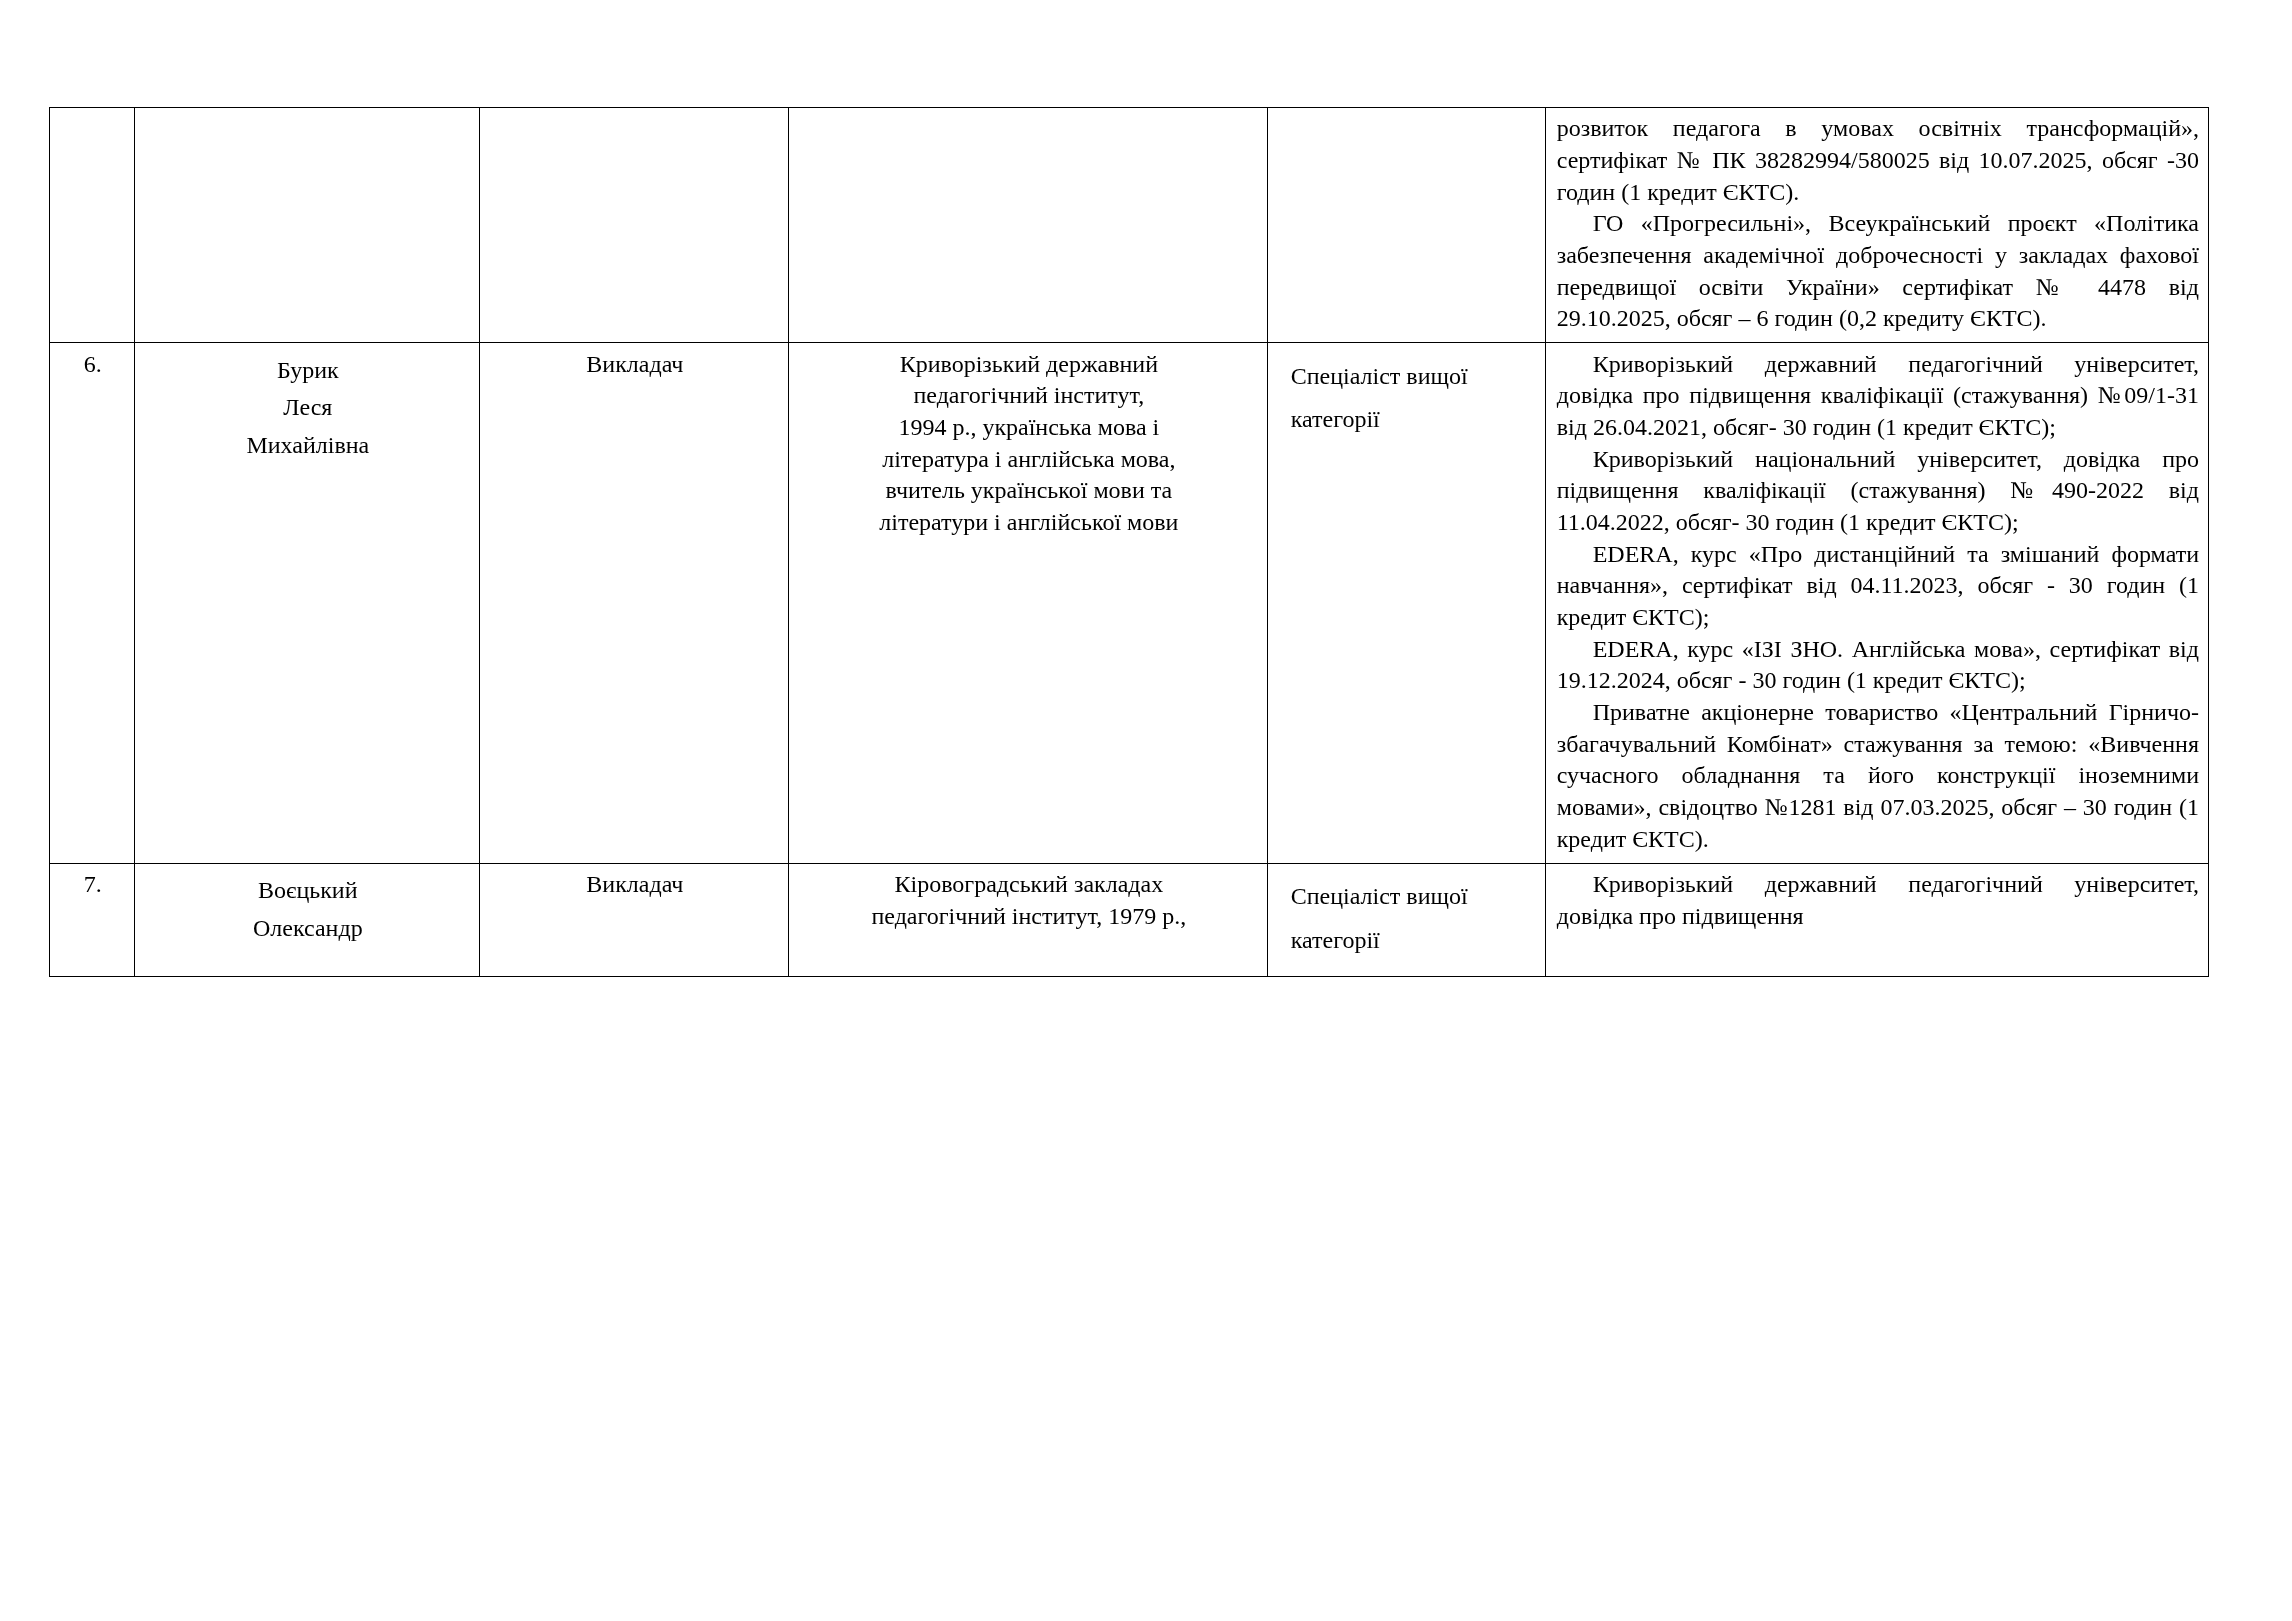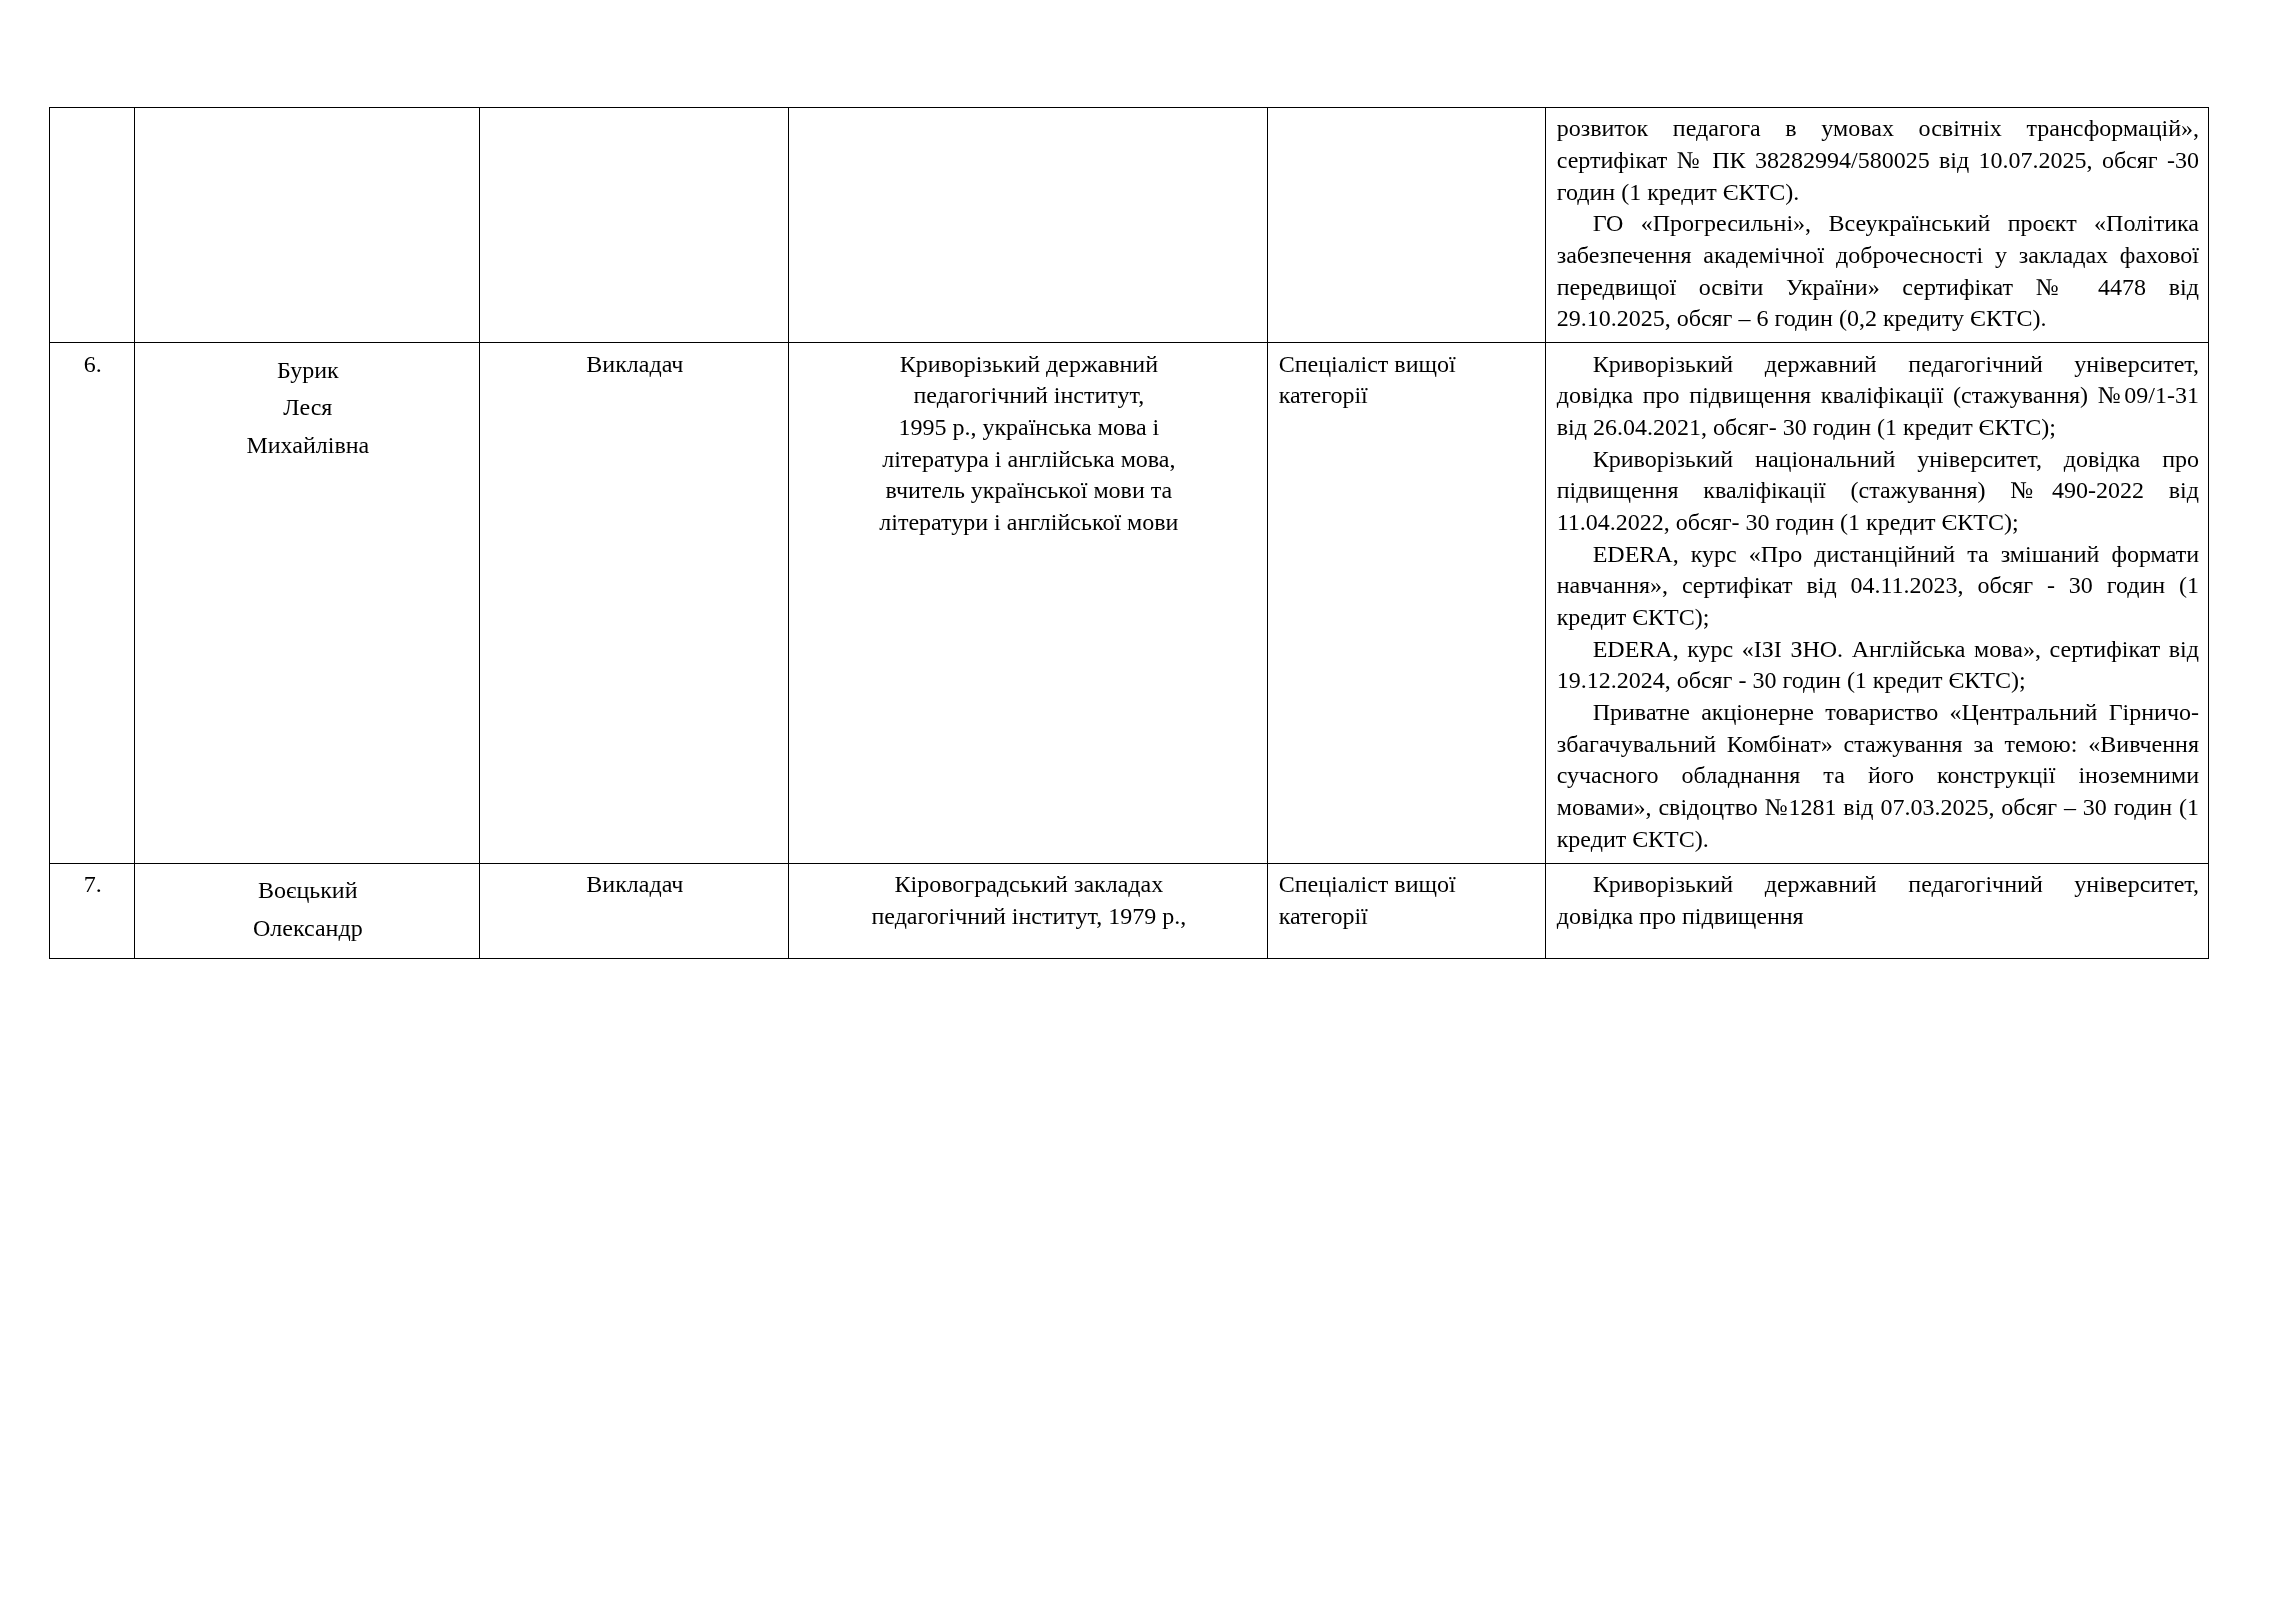--- a/index.html
+++ b/index.html
@@ -46,21 +46,21 @@
   .para {
     margin: 0;
     text-indent: 36px;
     text-align: justify;
   }
   .para.no-indent { text-indent: 0; }
   .line { margin: 0; }
 
   .name-line { margin: 6px; text-align: center; }
   .edu-line  { margin: 0; text-align: center; }
-  .cat-line  { margin: 0; text-align: left; }
+  .cat-line  { margin: 12px; text-align: left; }
 
   
   .para, .cell-just { text-align-last: left; }
 </style>
 </head>
 <body>
 
 <div class="page">
   <table class="doc-table">
     <colgroup>
@@ -95,21 +95,21 @@
           <p class="name-line">Бурик</p>
           <p class="name-line">Леся</p>
           <p class="name-line">Михайлівна</p>
         </td>
         <td class="cell-center">
           <p class="line">Викладач</p>
         </td>
         <td class="cell-left">
           <p class="edu-line">Криворізький державний</p>
           <p class="edu-line">педагогічний інститут,</p>
-          <p class="edu-line">1995 р., українська мова і</p>
+          <p class="edu-line">1994 р., українська мова і</p>
           <p class="edu-line">література і англійська мова,</p>
           <p class="edu-line">вчитель української мови та</p>
           <p class="edu-line">літератури і англійської мови</p>
         </td>
         <td class="cell-left">
           <p class="cat-line">Спеціаліст вищої</p>
           <p class="cat-line">категорії</p>
         </td>
         <td class="cell-just">
           <p class="para">Криворізький державний педагогічний університет, довідка про підвищення кваліфікації (стажування) №09/1-31 від 26.04.2021, обсяг- 30 годин (1 кредит ЄКТС);</p>

